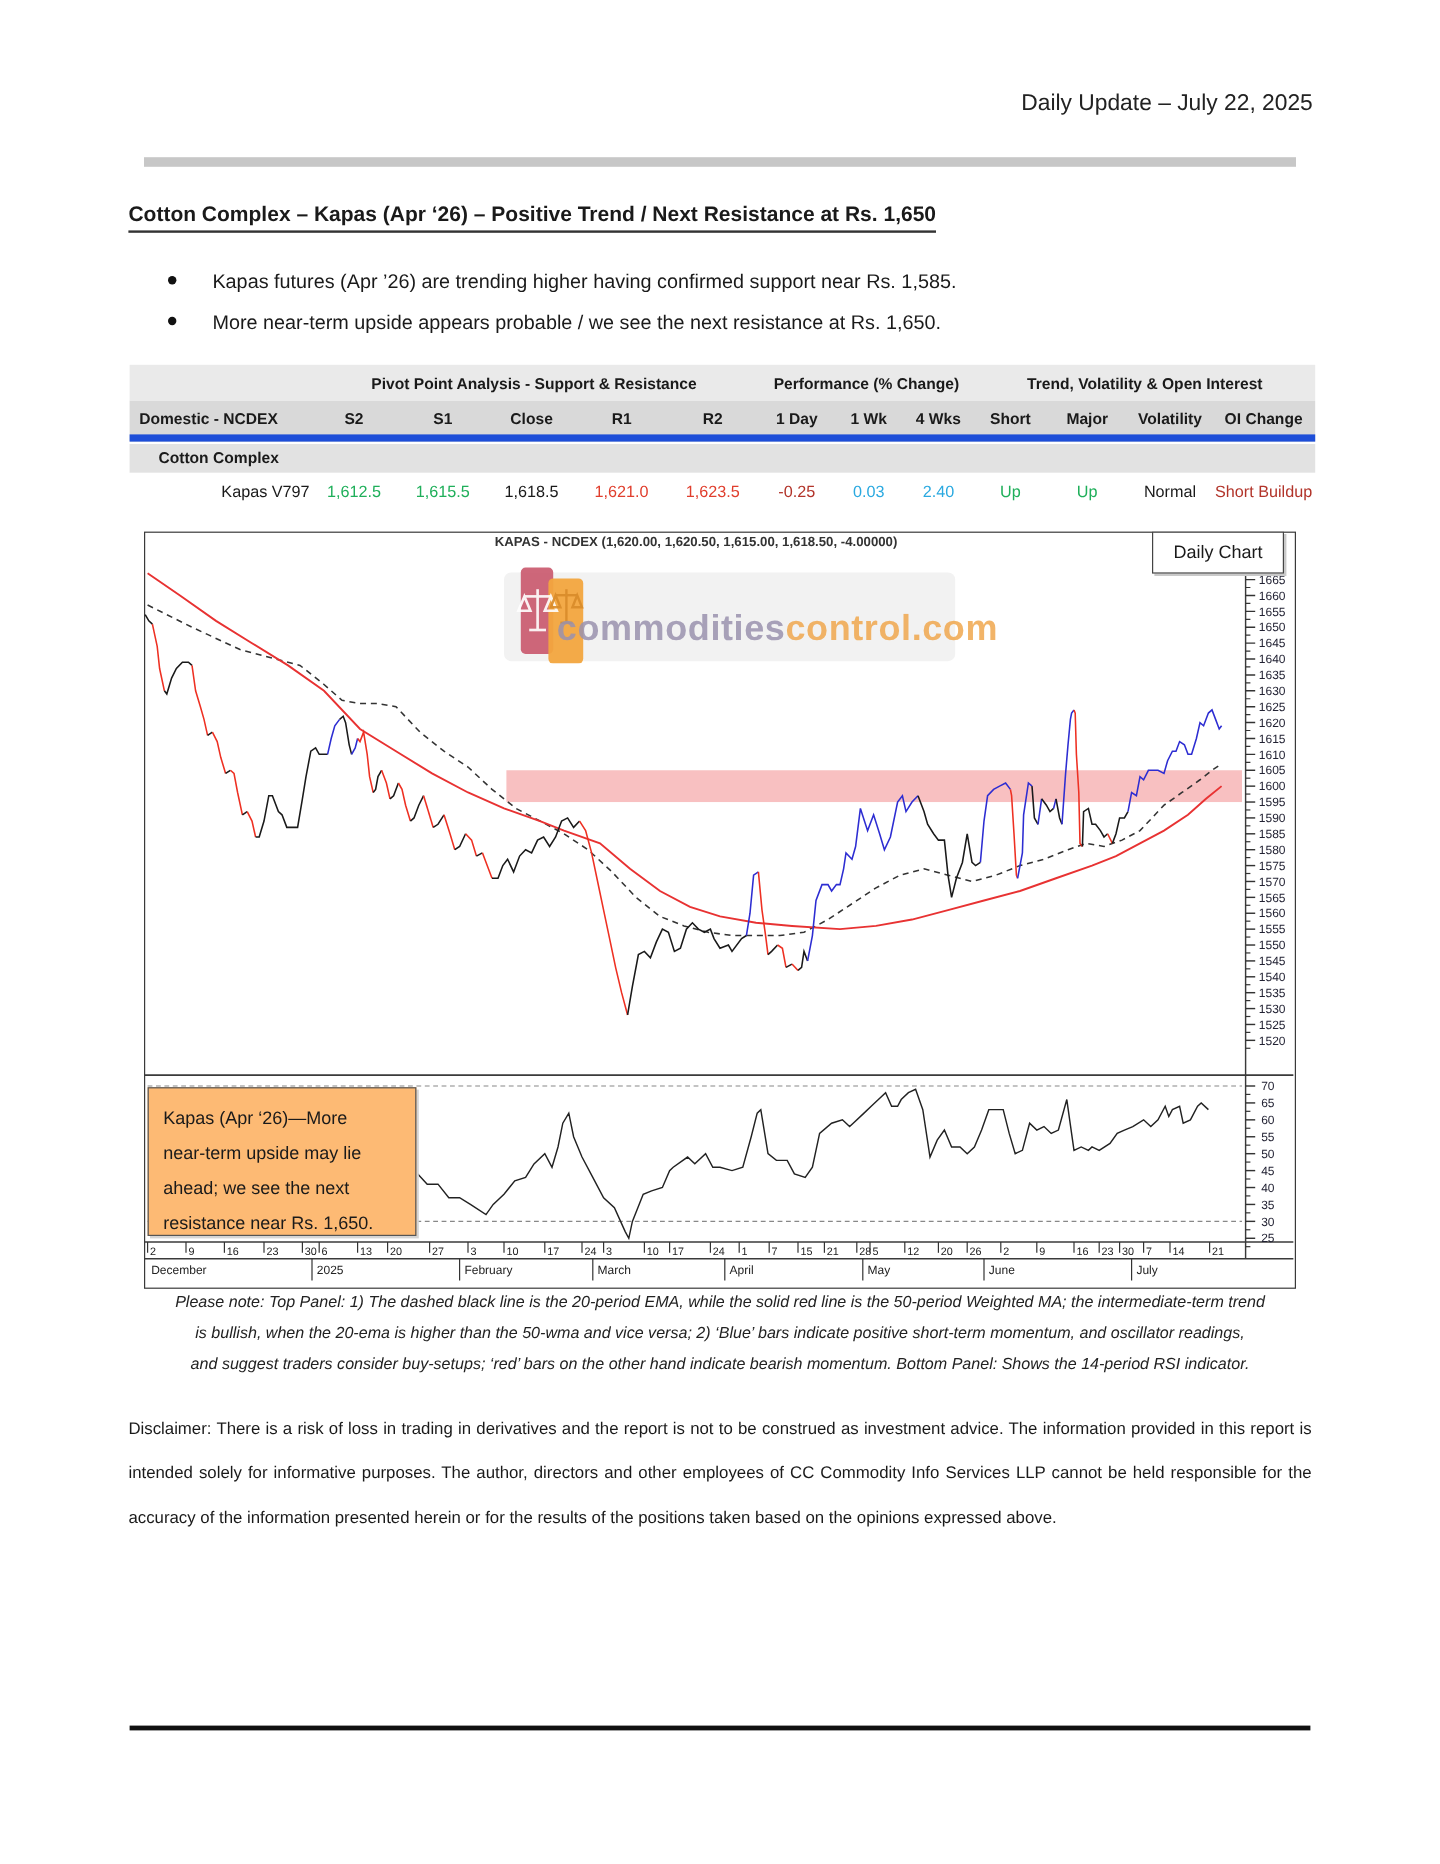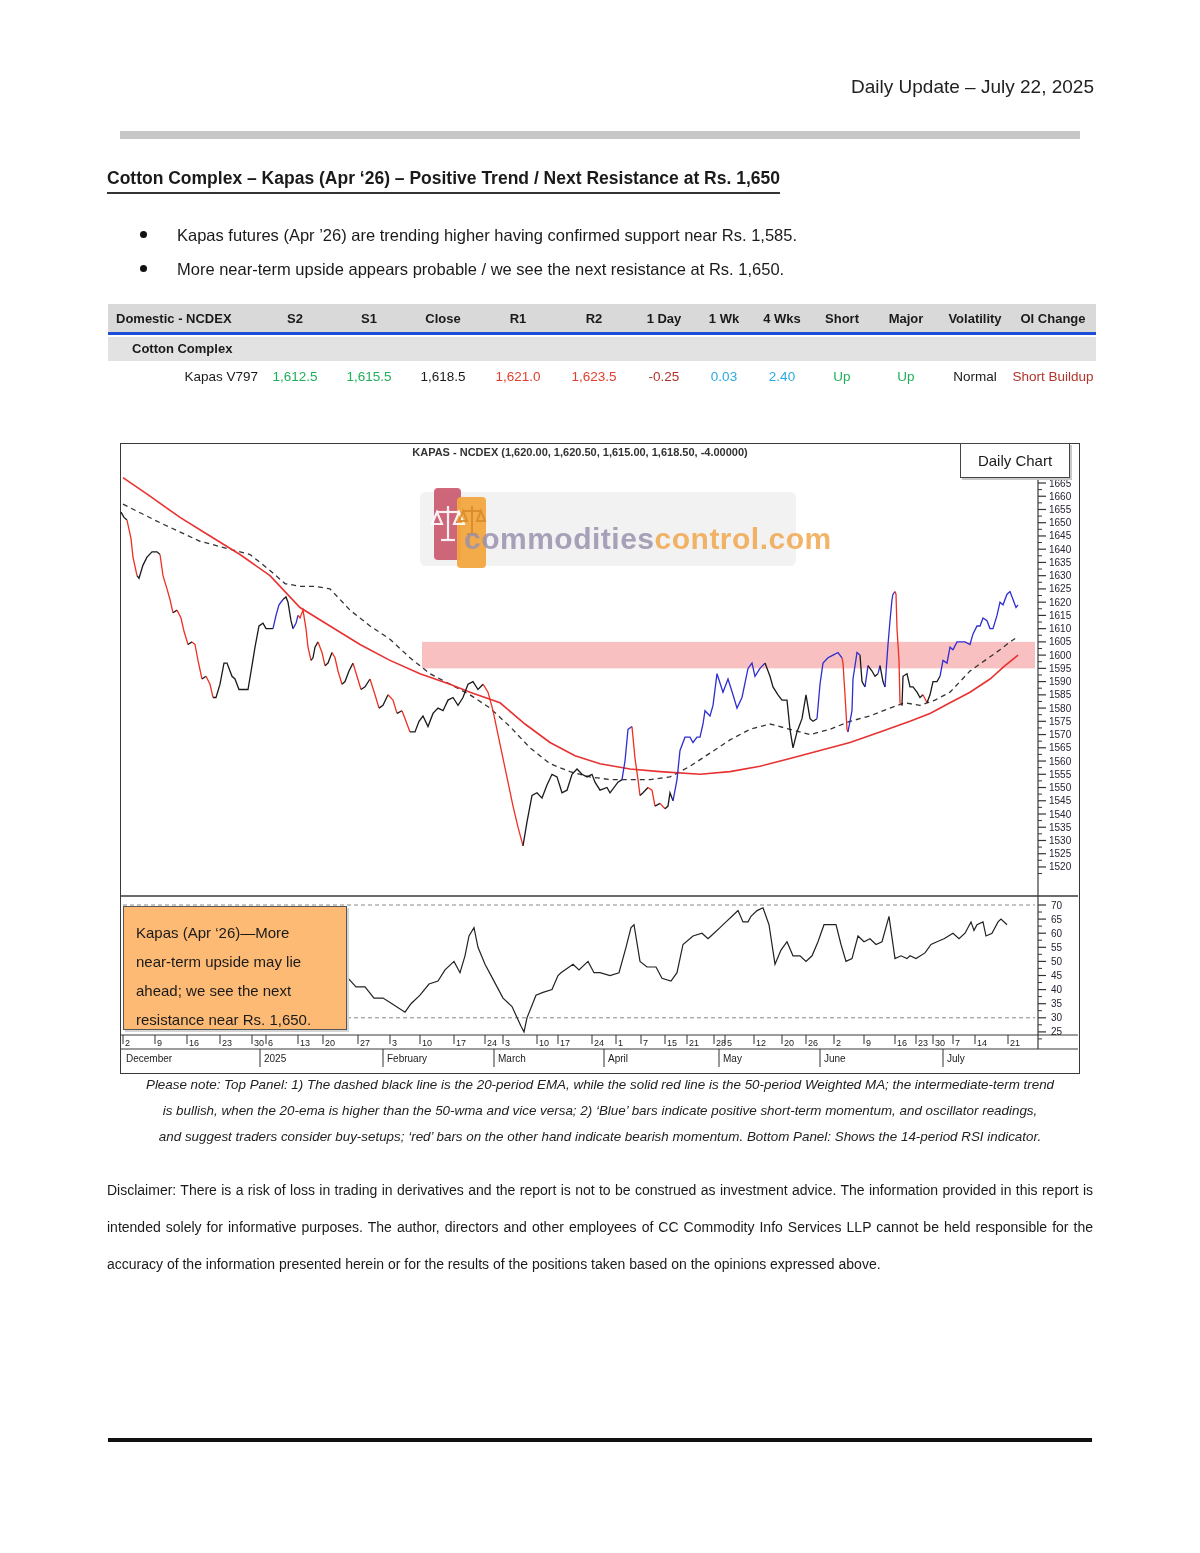--- a/index.html
+++ b/index.html
@@ -13,33 +13,33 @@
   .bullet-row{left:140px;font-size:16.5px;}
   .bullet-dot{display:inline-block;width:7px;height:7px;border-radius:50%;background:#111;margin-right:30px;vertical-align:3px;}
   
   #pivot-table{left:108px;top:304px;width:988px;font-size:13px;}
   .trow{display:grid;grid-template-columns:150px 74px 74px 74px 76px 76px 64px 56px 60px 60px 68px 70px 86px;align-items:center;}
   .t-group{background:#eaeaea;height:30px;font-weight:bold;}
   .t-group .g{text-align:center;}
   .g1{grid-column:2 / span 5;}
   .g2{grid-column:7 / span 3;}
   .g3{grid-column:10 / span 4;}
-  .t-head{background:#d9d9d9;height:28px;font-weight:bold;border-bottom:3px solid #1d4ed8;}
+  .t-head{background:#d9d9d9;height:28px;font-weight:bold;border-bottom:6px solid #1d4ed8;}
   .t-head .c{text-align:center;}
   .t-head .c0{text-align:left;padding-left:8px;}
   .t-section{background:#e2e2e2;height:24px;line-height:24px;font-weight:bold;padding-left:24px;margin-top:2px;}
   .t-data{background:#fff;height:31px;font-size:13.5px;}
   .t-data .c{text-align:center;}
   .t-data .c0{text-align:right;padding-left:8px;color:#1a1a1a;}
   
   #chart-box{left:120px;top:443px;width:958px;height:629px;border:1.5px solid #3a3a3a;background:#fff;}
   #chart-svg{position:absolute;left:120px;top:443px;z-index:2;}
   #chart-title{left:120px;top:446px;width:920px;text-align:center;font-size:11px;font-weight:bold;color:#333;z-index:3;}
   #daily-chart-box{left:960px;top:443px;width:108px;height:33px;background:#fff;border:1.5px solid #444;box-shadow:2px 2px 0 #c9c9c9;z-index:4;text-align:center;line-height:33px;font-size:15px;}
-  #watermark{left:420px;top:476px;width:376px;height:92px;z-index:1;text-decoration:underline;}
+  #watermark{left:420px;top:461px;width:376px;height:92px;z-index:1;text-decoration:underline;}
   #wm-strip{position:absolute;left:0;top:16px;width:376px;height:74px;background:#f2f2f2;border-radius:6px;}
   #wm-text{position:absolute;left:44px;top:46px;font-size:30px;font-weight:bold;opacity:.85;letter-spacing:0.5px;}
   .wm-gray{color:#9a92ae;}
   .wm-orange{color:#f0a84e;}
   #annotation-box{left:123px;top:906px;width:200px;height:100px;background:#fdba74;border:1px solid #555;box-shadow:2px 2px 0 #d5d5d5;z-index:5;padding:11px 10px 11px 12px;font-size:15px;}
   #annotation-box .al{line-height:29px;white-space:nowrap;}
   
   .foot-line{left:108px;width:984px;text-align:center;font-size:13.4px;font-style:italic;color:#222;}
   #disclaimer{left:107px;top:1172px;width:986px;font-size:14px;line-height:37px;text-align:justify;}
   #bottom-rule{left:108px;top:1438px;width:984px;height:4px;background:#111;}
@@ -49,20 +49,25 @@
 
 <div class="abs" id="header-right">Daily Update – July 22, 2025</div>
 <div class="abs" id="top-rule"></div>
 
 <div class="abs" id="doc-title">Cotton Complex – Kapas (Apr ‘26) – Positive Trend / Next Resistance at Rs. 1,650</div>
 
 <div class="abs bullet-row" style="top:226px;"><span class="bullet-dot"></span><span>Kapas futures (Apr ’26) are trending higher having confirmed support near Rs. 1,585.</span></div>
 <div class="abs bullet-row" style="top:260px;"><span class="bullet-dot"></span><span>More near-term upside appears probable / we see the next resistance at Rs. 1,650.</span></div>
 
 <div class="abs" id="pivot-table">
+  <div class="trow t-group">
+    <div class="g g1">Pivot Point Analysis - Support &amp; Resistance</div>
+    <div class="g g2">Performance (% Change)</div>
+    <div class="g g3">Trend, Volatility &amp; Open Interest</div>
+  </div>
   <div class="trow t-head">
     <div class="c c0">Domestic - NCDEX</div>
     <div class="c">S2</div>
     <div class="c">S1</div>
     <div class="c">Close</div>
     <div class="c">R1</div>
     <div class="c">R2</div>
     <div class="c">1 Day</div>
     <div class="c">1 Wk</div>
     <div class="c">4 Wks</div>

